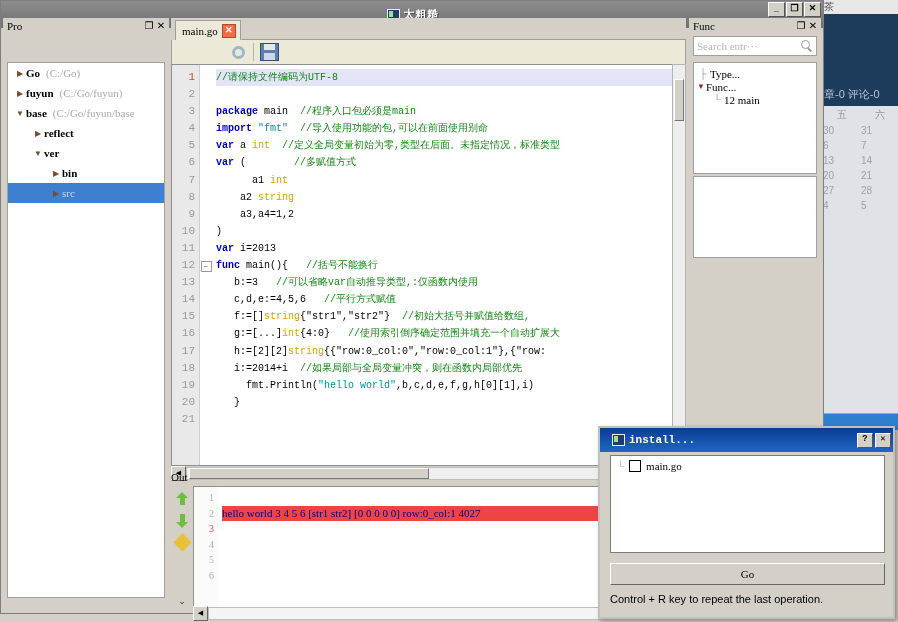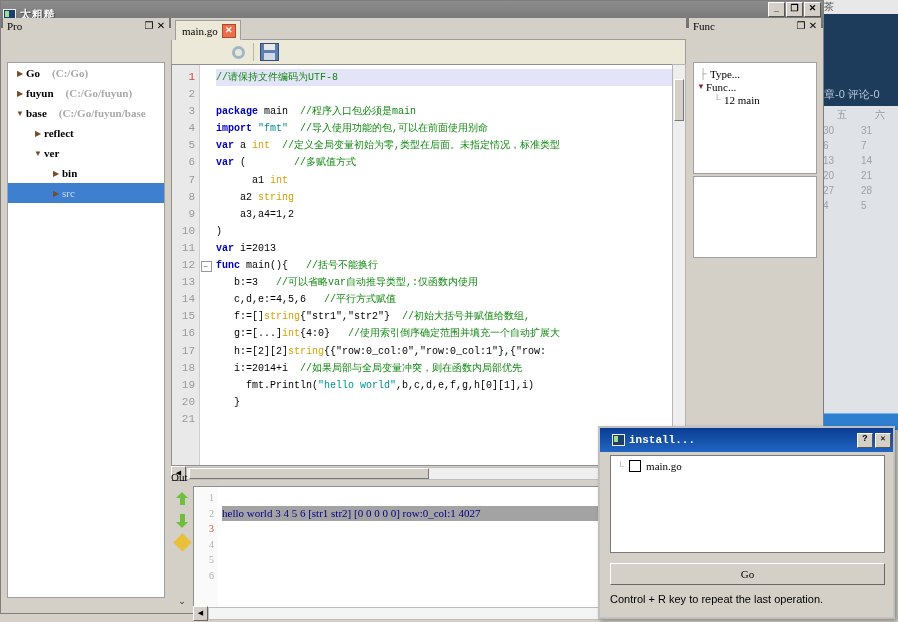--- a/index.html
+++ b/index.html
@@ -29,21 +29,21 @@
      border-top:1px solid #6fb4ef;}
 
   
   #app-window{
     position:absolute;left:0;top:0;width:824px;height:614px;
     background:#d4d0c8;border:1px solid #7e7e7e;box-sizing:border-box;
   }
   #titlebar{
     height:27px;background:linear-gradient(#8d8d8d,#6f6f6f);
     display:flex;align-items:center;color:#fff;font-size:11px;font-weight:bold;
-    padding-left:2px;position:relative;
+    padding-left:2px;position:relative;justify-content:center;
   }
   .title-icon{
     width:11px;height:10px;background:#1d3d6e;border:1px solid #eee;margin-right:4px;
     position:relative;flex:0 0 auto;
   }
   .title-icon:after{content:"";position:absolute;left:1px;top:1px;width:4px;height:6px;background:#9fe08f;}
   #title-text{text-shadow:1px 1px 0 #444;letter-spacing:1px;}
   .win-btns{position:absolute;right:2px;top:1px;display:flex;gap:1px;}
   .win-btn{
     width:15px;height:13px;background:#d4d0c8;border:1px solid #fff;border-right-color:#555;
@@ -71,21 +71,21 @@
   
   #pro-panel{position:absolute;left:2px;top:17px;width:166px;height:584px;}
   #pro-tree{
     position:absolute;left:4px;top:44px;width:158px;height:536px;
     background:#fff;border:1px solid #a0a0a0;box-sizing:border-box;overflow:hidden;
     font-family:"Liberation Serif",serif;font-size:11px;
   }
   .trow{display:flex;align-items:center;height:20px;white-space:nowrap;}
   .trow .arr{width:12px;text-align:center;color:#7a4b2a;font-size:8px;flex:0 0 auto;}
   .trow .nm{font-weight:bold;color:#000;}
-  .trow .pth{color:#a9a9a9;margin-left:12px;font-weight:bold;}
+  .trow .pth{color:#a9a9a9;margin-left:6px;font-weight:normal;}
   .trow.sel{background:#3f7fd0;}
   .trow.sel .nm{color:#c8dcf0;font-weight:normal;}
 
   
   #editor-zone{position:absolute;left:170px;top:17px;width:515px;height:448px;}
   #tabbar{height:22px;background:#d4d0c8;display:flex;align-items:flex-end;}
   .tab{
     height:19px;background:#ece9d8;border:1px solid #9d9d9d;border-bottom:none;
     display:flex;align-items:center;gap:4px;padding:0 4px 0 6px;font-size:11px;
     font-family:"Liberation Serif",serif;margin-left:4px;
@@ -164,21 +164,21 @@
   .dblchev{font-size:9px;color:#333;margin-top:auto;padding-bottom:2px;}
   #out-view{
     flex:1;background:#fff;border:1px solid #8f8f8f;box-sizing:border-box;display:flex;overflow:hidden;
     font-family:"Liberation Serif",serif;font-size:11px;
   }
   #out-gutter{width:24px;background:#fafafa;text-align:right;padding:3px 4px 0 0;box-sizing:border-box;
     color:#b0b0b0;font-size:10px;line-height:15.5px;flex:0 0 auto;}
   #out-gutter .e{color:#d04a3a;}
   #out-lines{flex:1;padding:3px 0 0 4px;line-height:15.5px;white-space:pre;overflow:hidden;}
   #out-lines .dim{color:#c9c9c9;}
-  #out-lines .sel{background:#a3a3a3;color:#00008b;display:block;}
+  #out-lines .sel{background:#ef4444;color:#00008b;display:block;}
   #out-hscroll{position:absolute;left:22px;top:136px;width:408px;height:13px;background:#d4d0c8;display:flex;align-items:center;}
   #out-hscroll .hs-track{background:#f4f4f4;}
 
   
   #func-panel{position:absolute;left:688px;top:17px;width:132px;height:400px;}
   #func-tree{
     position:absolute;left:4px;top:44px;width:124px;height:112px;background:#fff;
     border:1px solid #a0a0a0;box-sizing:border-box;font-family:"Liberation Serif",serif;
     font-size:11px;padding:4px 0 0 2px;overflow:hidden;
   }
@@ -422,20 +422,24 @@
       <div class="hs-track"></div>
     </div>
   </div>
 
   <div id="func-panel">
     <div class="panel-head">
       <span class="ptitle">Func</span>
       <span class="phead-btn">❐</span>
       <span class="phead-btn">✕</span>
     </div>
+    <div class="searchbox">
+      <span class="stext">Search entr⋯</span>
+      <span class="mag"></span>
+    </div>
     <div id="func-tree">
         <div class="frow" style="padding-left: 0px;">
           <span class="fguide">├</span>
           <span>Type...</span>
         </div>
         <div class="frow" style="padding-left: 0px;">
           <span class="farr">▼</span>
           <span>Func...</span>
         </div>
         <div class="frow" style="padding-left: 14px;">

